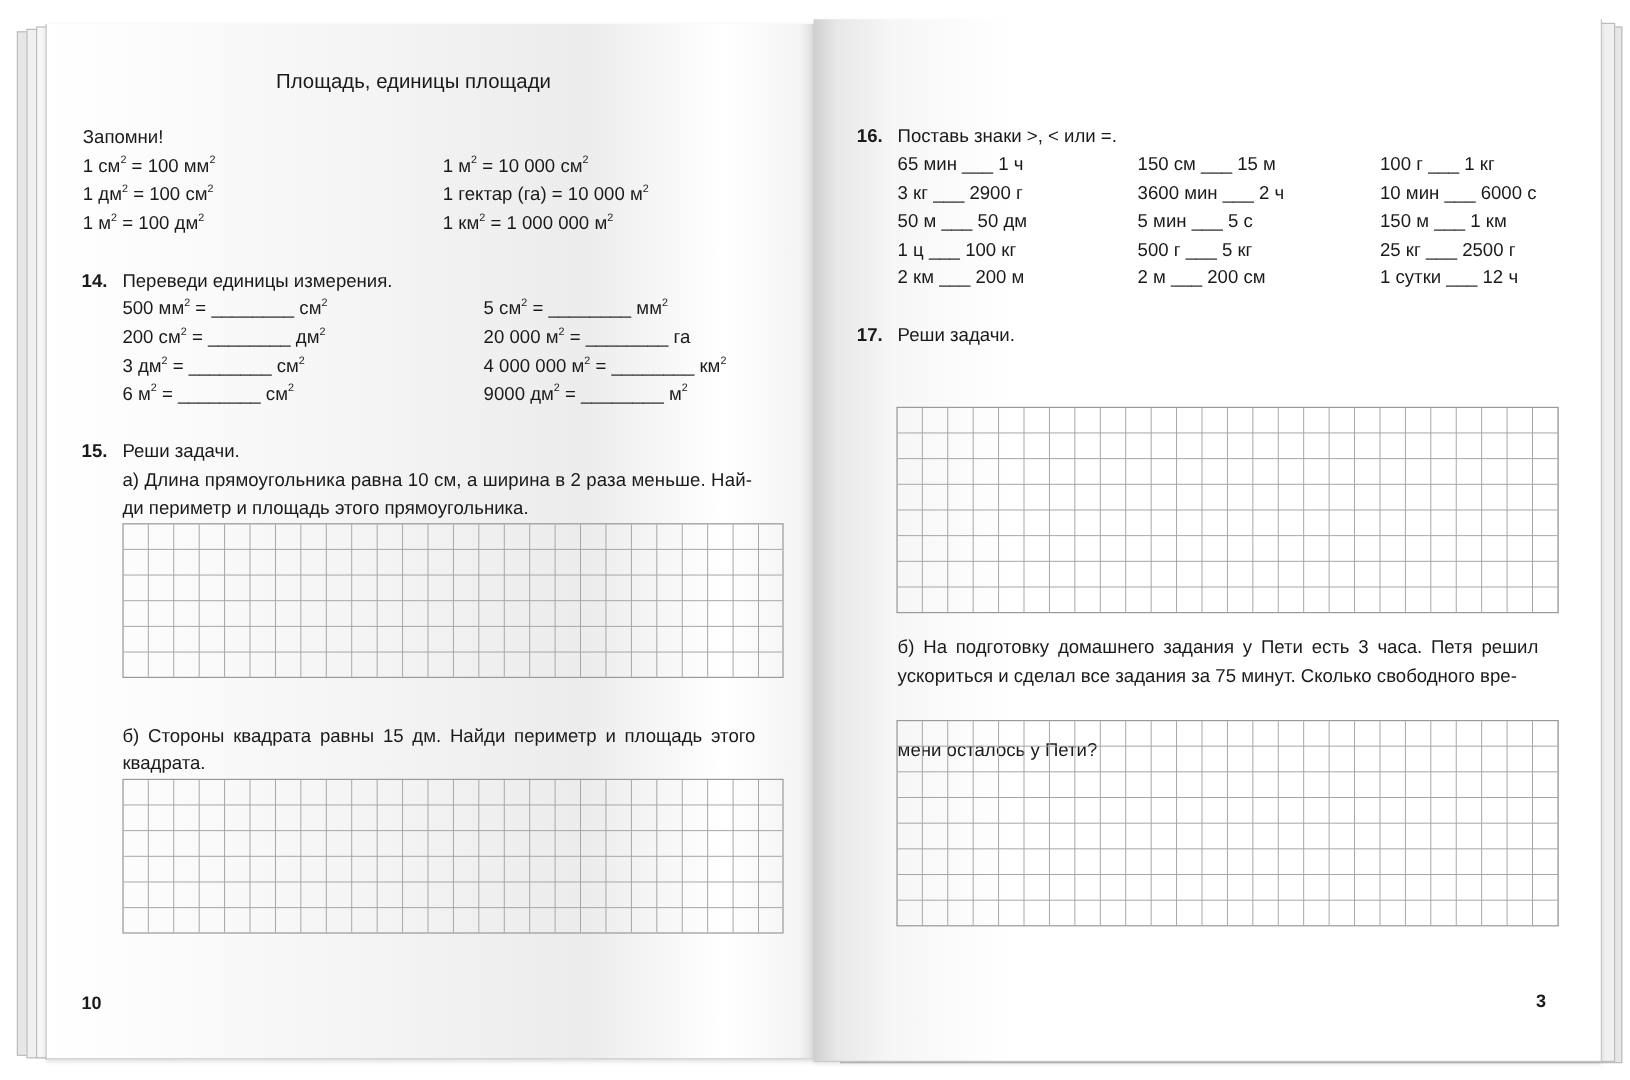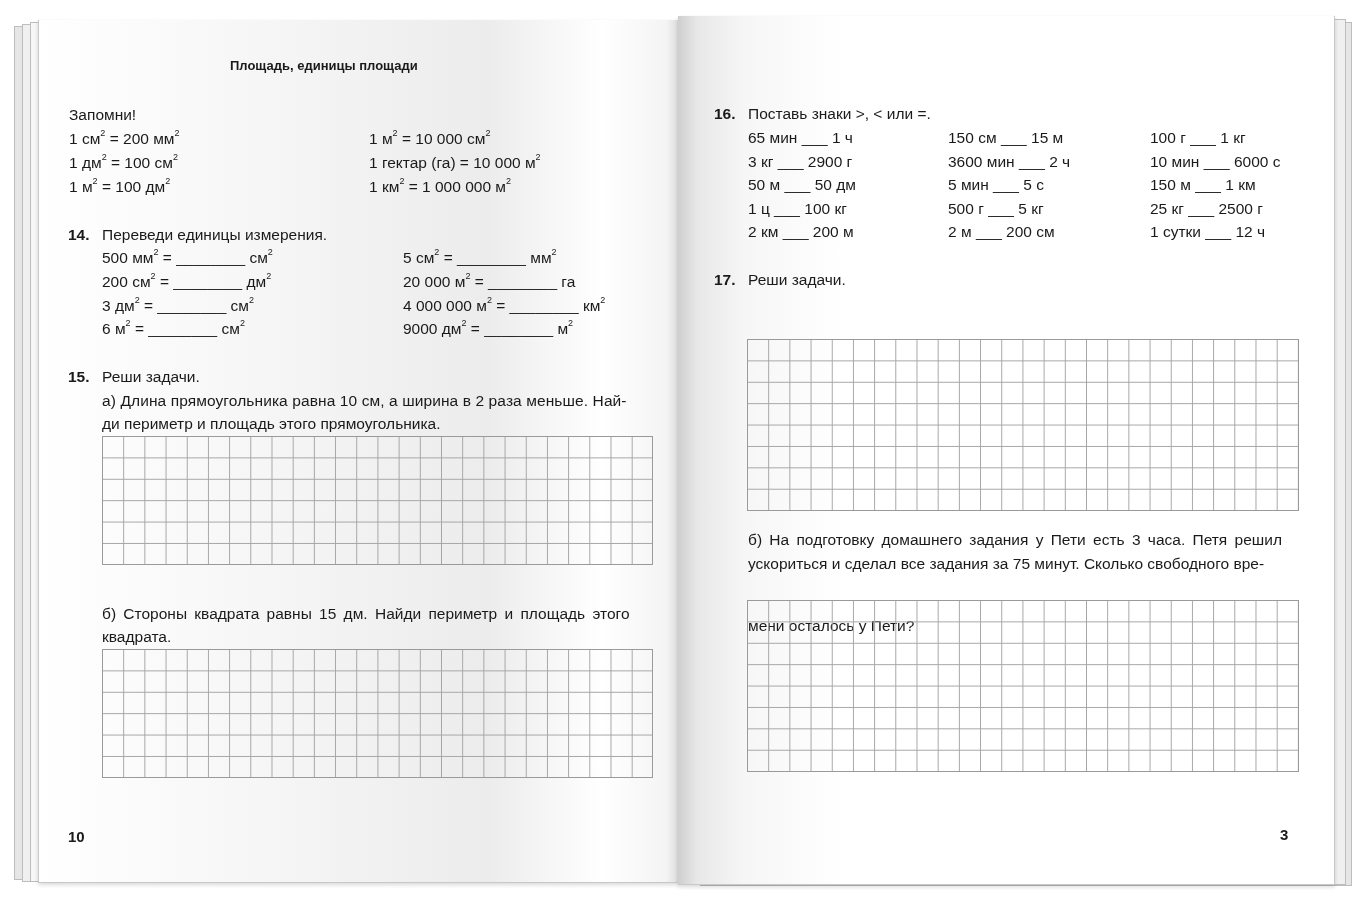--- a/index.html
+++ b/index.html
@@ -10,21 +10,21 @@
   .page-left { left:38px; top:20px; width:640px; height:862px;
     background:linear-gradient(to right,#ffffff 0%,#f6f6f6 35%,#ececec 70%,#ffffff 88%,#f4f4f4 98%,#dcdcdc 100%);
     border-left:1px solid #c8c8c8; border-bottom:1px solid #c8c8c8;
     box-shadow:0 2px 4px rgba(0,0,0,0.15);
     border-bottom-right-radius:0 0; }
   .page-right { left:678px; top:16px; width:656px; height:868px;
     background:linear-gradient(to right,#cfcfcf 0%,#e8e8e8 3%,#f6f6f6 10%,#ffffff 25%,#ffffff 100%);
     border-right:1px solid #c8c8c8; border-bottom:1px solid #c8c8c8;
     box-shadow:0 2px 4px rgba(0,0,0,0.15); }
   .abs { position:absolute; white-space:nowrap; }
-  .title { font-weight:bold; font-size:13px; }
+  .title { font-weight:normal; font-size:17px; }
   .txt { font-size:15.5px; }
   .num { font-weight:bold; font-size:15.5px; }
   .pnum { font-weight:bold; font-size:15px; }
   sup { font-size:9px; vertical-align:top; position:relative; top:-2px; }
   .grid { position:absolute; border:1px solid #9a9a9a; box-sizing:border-box;
     background-image:
       linear-gradient(to right, #a5a5a5 1px, transparent 1px),
       linear-gradient(to bottom, #a5a5a5 1px, transparent 1px);
     background-size:21.2px 21.4px; background-position:-1px -1px; }
 </style>
@@ -36,21 +36,21 @@
 <div class="stack" style="left:30px;top:22px;width:640px;height:858px;background:#f7f7f7;"></div>
 <div class="stack" style="left:700px;top:22px;width:650px;height:862px;background:#e6e6e6;"></div>
 <div class="stack" style="left:694px;top:19px;width:650px;height:864px;background:#f0f0f0;"></div>
 
 <div class="page page-left">
   <div class="abs title" style="left:191px;top:38px;">Площадь, единицы площади</div>
 
   <div class="abs txt" style="left:30px;top:86px;">Запомни!</div>
 
   <div>
-    <div class="abs txt" style="left:30px;top:110px;"><span>1 см</span><sup>2</sup><span> = 200 мм</span><sup>2</sup></div>
+    <div class="abs txt" style="left:30px;top:110px;"><span>1 см</span><sup>2</sup><span> = 100 мм</span><sup>2</sup></div>
     <div class="abs txt" style="left:30px;top:134px;"><span>1 дм</span><sup>2</sup><span> = 100 см</span><sup>2</sup></div>
     <div class="abs txt" style="left:30px;top:158px;"><span>1 м</span><sup>2</sup><span> = 100 дм</span><sup>2</sup></div>
   </div>
   <div>
     <div class="abs txt" style="left:330px;top:110px;"><span>1 м</span><sup>2</sup><span> = 10 000 см</span><sup>2</sup></div>
     <div class="abs txt" style="left:330px;top:134px;"><span>1 гектар (га) = 10 000 м</span><sup>2</sup></div>
     <div class="abs txt" style="left:330px;top:158px;"><span>1 км</span><sup>2</sup><span> = 1 000 000 м</span><sup>2</sup></div>
   </div>
 
   <div class="abs num" style="left:29px;top:206px;">14.</div>

